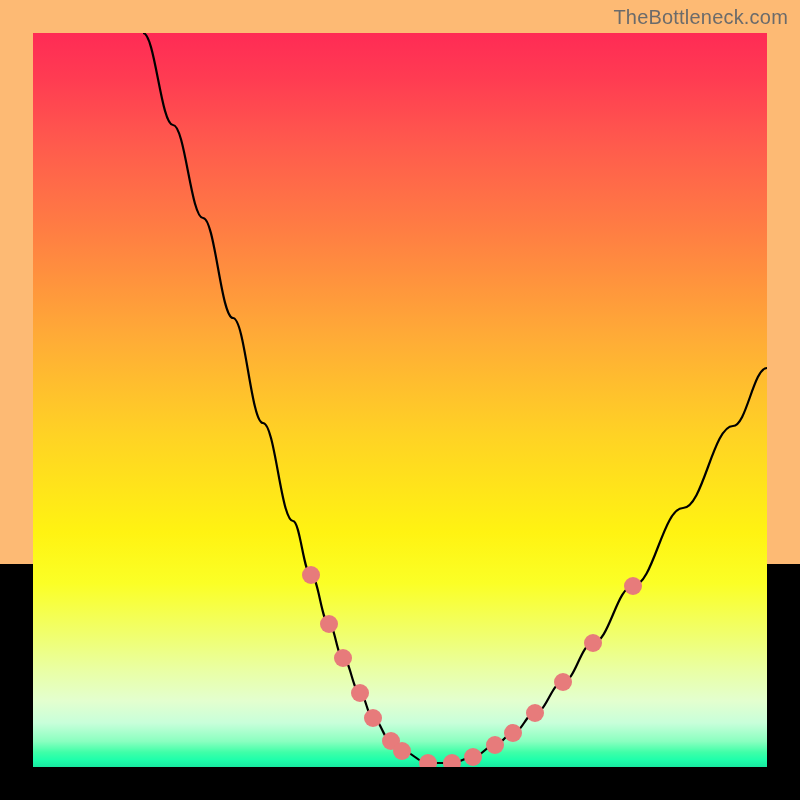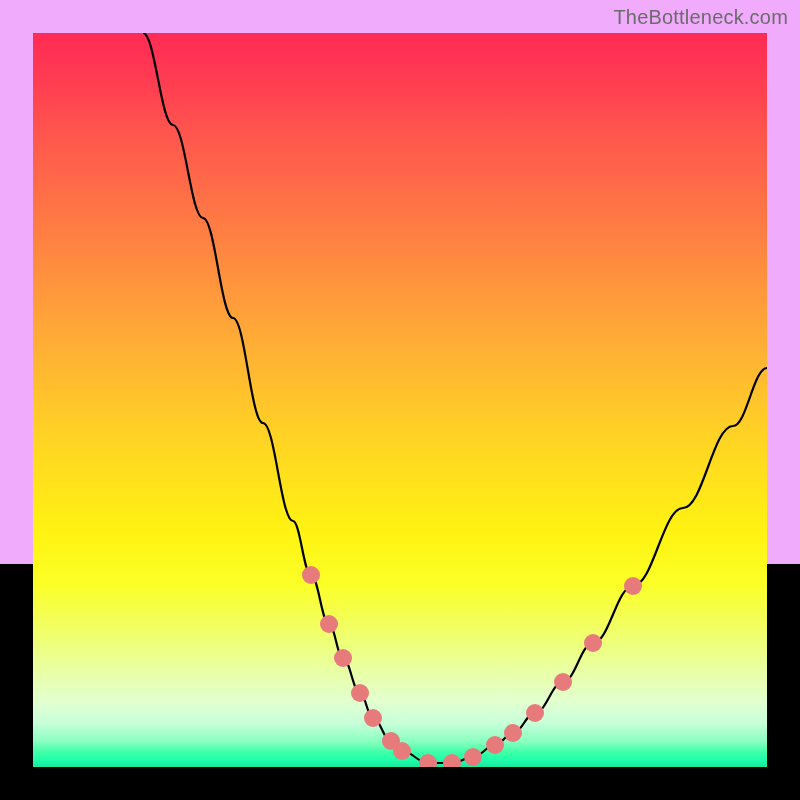--- a/index.html
+++ b/index.html
@@ -10,21 +10,21 @@
     background: #000;
     overflow: hidden;
     font-family: Arial, Helvetica, sans-serif;
   }
   .frame {
     position: absolute;
     left: 0;
     top: 0;
     width: 800px;
     height: 564px;
-    background: #f0abfc;
+    background: #fdba74;
   }
   .plot {
     position: absolute;
     left: 33px;
     top: 33px;
     width: 734px;
     height: 734px;
     background: linear-gradient(to bottom,
       #ff2b55 0%,
       #ff3b52 6%,

